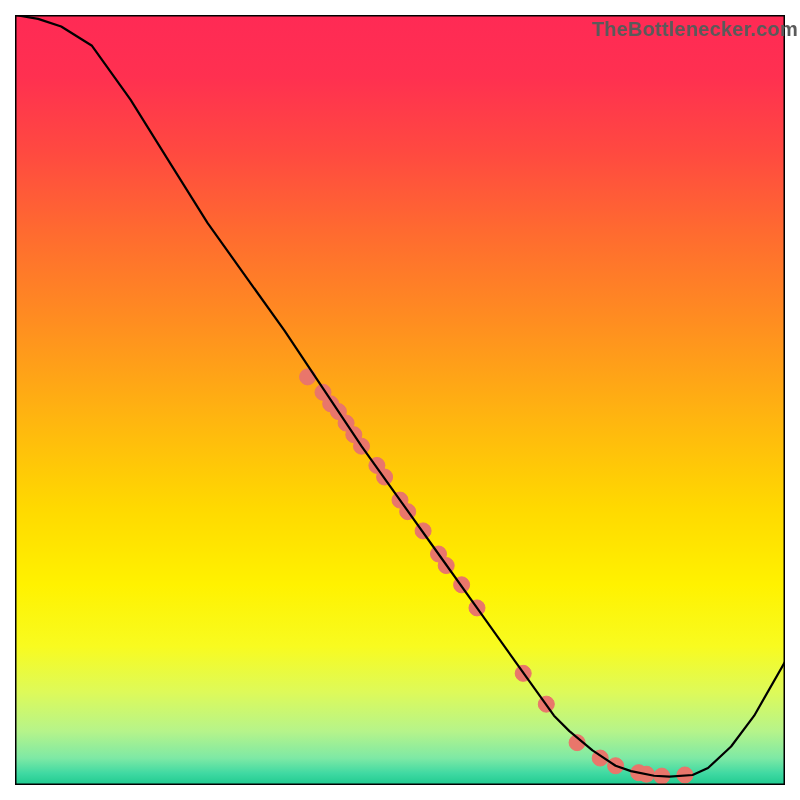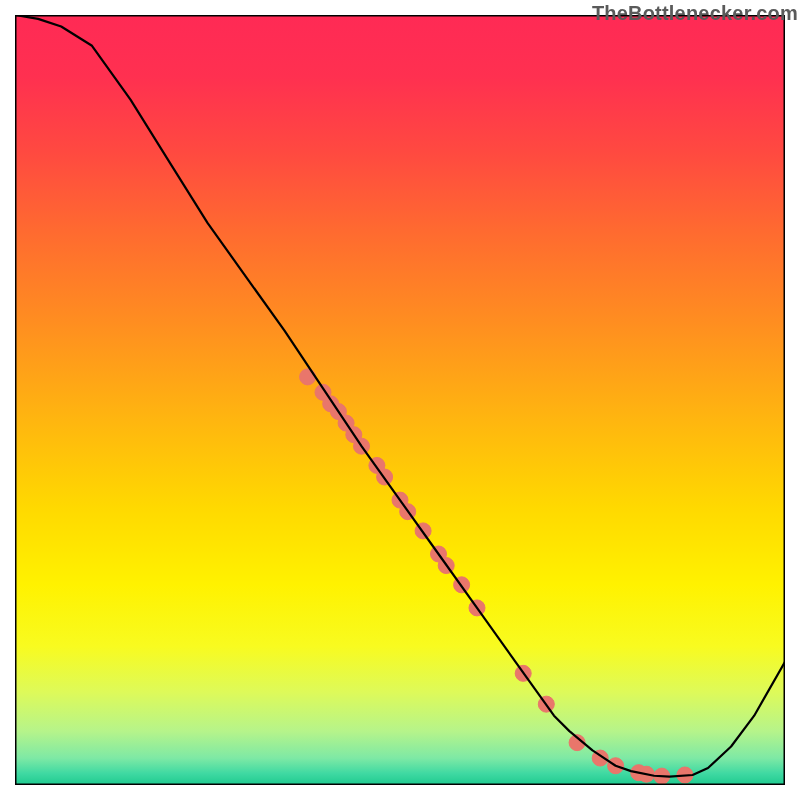--- a/index.html
+++ b/index.html
@@ -17,21 +17,21 @@
   }
   .plot-area {
     position: absolute;
     left: 15px;
     top: 15px;
     width: 770px;
     height: 770px;
   }
   .watermark {
     position: absolute;
-    top: 2px;
+    top: 18px;
     right: 2px;
     font-family: Arial, Helvetica, sans-serif;
     font-size: 20px;
     font-weight: bold;
     color: #5a5a5a;
     z-index: 5;
     letter-spacing: 0.2px;
   }
   svg { display: block; }
 </style>

